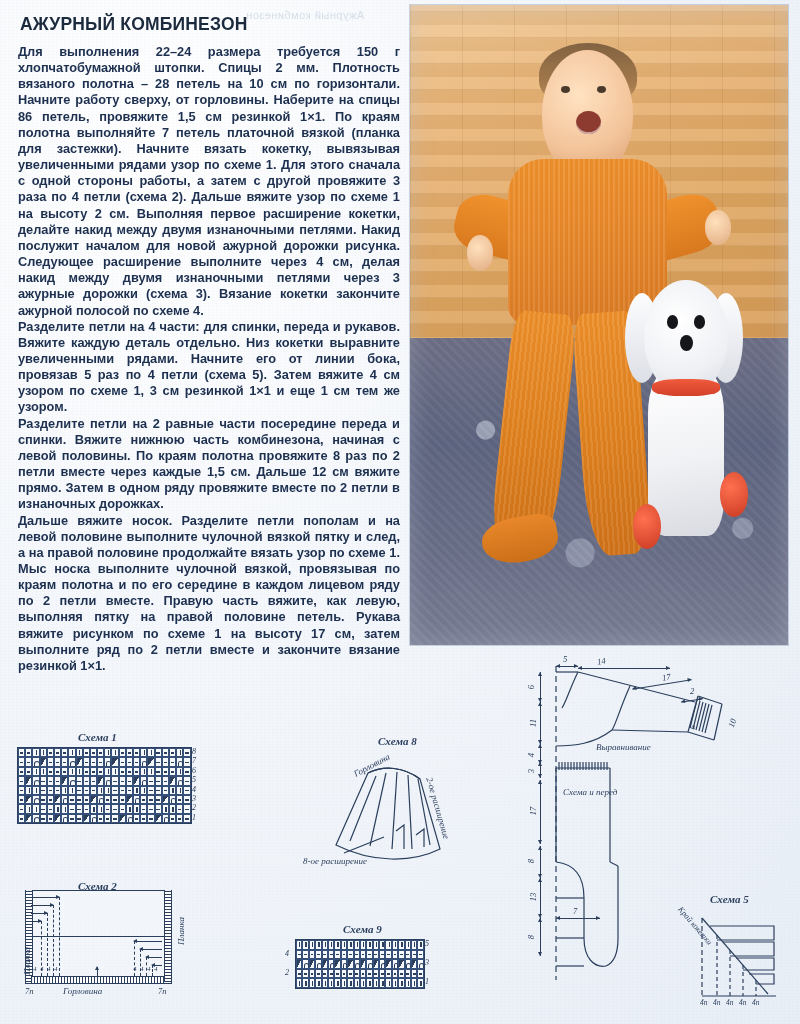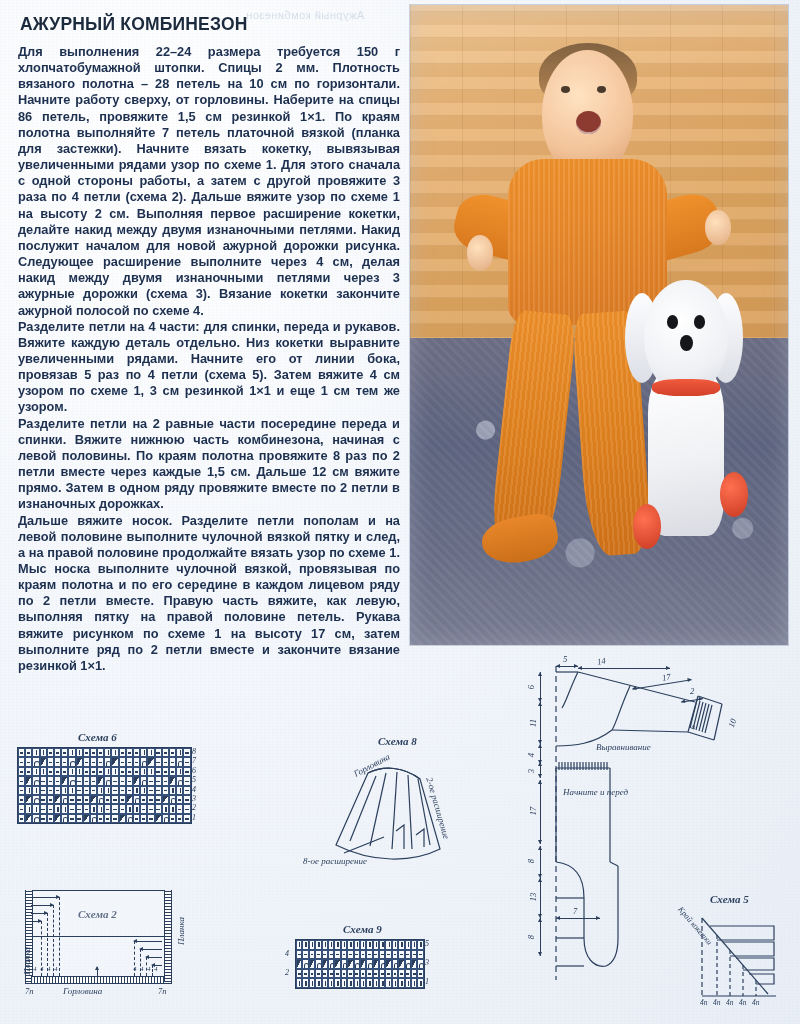--- a/index.html
+++ b/index.html
@@ -308,21 +308,21 @@
     <div class="dog-head"></div>
     <div class="dog-eye l"></div>
     <div class="dog-eye r"></div>
     <div class="dog-nose"></div>
     <div class="collar"></div>
     <div class="wheel a"></div>
     <div class="wheel b"></div>
     <div class="photo-fade"></div>
   </div>
 
-  <div class="sch-title" style="left:78px;top:731px;">Схема 6</div>
+  <div class="sch-title" style="left:78px;top:731px;">Схема 1</div>
   <div id="scheme1-grid" class="chart" style="left: 17px; top: 747px; border: 1px solid rgb(43, 63, 93);">
       <div class="crow">
         <div class="cell sym-purl" style="width: 7.2px; height: 9.4px;"></div>
         <div class="cell sym-purl" style="width: 7.2px; height: 9.4px;"></div>
         <div class="cell sym-knit" style="width: 7.2px; height: 9.4px;"></div>
         <div class="cell sym-knit" style="width: 7.2px; height: 9.4px;"></div>
         <div class="cell sym-purl" style="width: 7.2px; height: 9.4px;"></div>
         <div class="cell sym-purl" style="width: 7.2px; height: 9.4px;"></div>
         <div class="cell sym-purl" style="width: 7.2px; height: 9.4px;"></div>
         <div class="cell sym-knit" style="width: 7.2px; height: 9.4px;"></div>
@@ -530,21 +530,21 @@
       <div style="position: absolute; left: 0px; top: 0px; font-style: italic; font-size: 8px; color: rgb(43, 63, 93); font-family: &quot;Liberation Serif&quot;, serif;">8</div>
       <div style="position: absolute; left: 0px; top: 9.4px; font-style: italic; font-size: 8px; color: rgb(43, 63, 93); font-family: &quot;Liberation Serif&quot;, serif;">7</div>
       <div style="position: absolute; left: 0px; top: 18.8px; font-style: italic; font-size: 8px; color: rgb(43, 63, 93); font-family: &quot;Liberation Serif&quot;, serif;">6</div>
       <div style="position: absolute; left: 0px; top: 28.2px; font-style: italic; font-size: 8px; color: rgb(43, 63, 93); font-family: &quot;Liberation Serif&quot;, serif;">5</div>
       <div style="position: absolute; left: 0px; top: 37.6px; font-style: italic; font-size: 8px; color: rgb(43, 63, 93); font-family: &quot;Liberation Serif&quot;, serif;">4</div>
       <div style="position: absolute; left: 0px; top: 47px; font-style: italic; font-size: 8px; color: rgb(43, 63, 93); font-family: &quot;Liberation Serif&quot;, serif;">3</div>
       <div style="position: absolute; left: 0px; top: 56.4px; font-style: italic; font-size: 8px; color: rgb(43, 63, 93); font-family: &quot;Liberation Serif&quot;, serif;">2</div>
       <div style="position: absolute; left: 0px; top: 65.8px; font-style: italic; font-size: 8px; color: rgb(43, 63, 93); font-family: &quot;Liberation Serif&quot;, serif;">1</div>
     </div>
 
-  <div class="sch-title" style="left:78px;top:908px;">Схема 2</div>
+  <div class="sch-title" style="left:78px;top:880px;">Схема 2</div>
   <div id="scheme2">
     <div class="s2box" style="left:25px;top:890px;width:145px;height:92px;"></div>
     <div class="s2mid" style="left:25px;top:936px;width:145px;"></div>
 
     <div class="ribbonV" style="left:25px;top:890px;width:6px;height:92px;"></div>
 
     <div class="ribbonV" style="left:164px;top:890px;width:6px;height:92px;"></div>
 
     <div class="ribbon" style="left:31px;top:976px;width:133px;height:6px;"></div>
 
@@ -825,21 +825,21 @@
     <div class="dimv" style="left:540px;top:878px;height:40px;"></div>
     <div class="num" style="left:529px;top:892px;transform:rotate(-90deg);">13</div>
 
     <div class="dimv" style="left:540px;top:918px;height:38px;"></div>
     <div class="num" style="left:529px;top:932px;transform:rotate(-90deg);">8</div>
 
     <div class="dimh" style="left:556px;top:918px;width:44px;"></div>
     <div class="num" style="left:573px;top:906px;">7</div>
 
     <div class="lbl" style="left:596px;top:742px;">Выравнивание</div>
-    <div class="lbl" style="left:563px;top:787px;text-align:center;width:44px;line-height:11px;">Начните и перед</div>
+    <div class="lbl" style="left:563px;top:787px;text-align:center;width:44px;line-height:11px;">Схема и перед</div>
   </div>
 
   <div class="sch-title" style="left:710px;top:893px;">Схема 5</div>
   <div id="scheme5">
     <svg class="draw" style="left:680px;top:900px;width:110px;height:105px;" viewBox="0 0 110 105">
       <line x1="22" y1="18" x2="88" y2="94" stroke-width="1.4"></line>
       <line x1="22" y1="18" x2="22" y2="96" stroke-dasharray="5 3" stroke-width="0.9"></line>
       <line x1="22" y1="96" x2="96" y2="96"></line>
       <g stroke-width="0.8" stroke-dasharray="4 3">
         <line x1="37" y1="35" x2="37" y2="96"></line>

